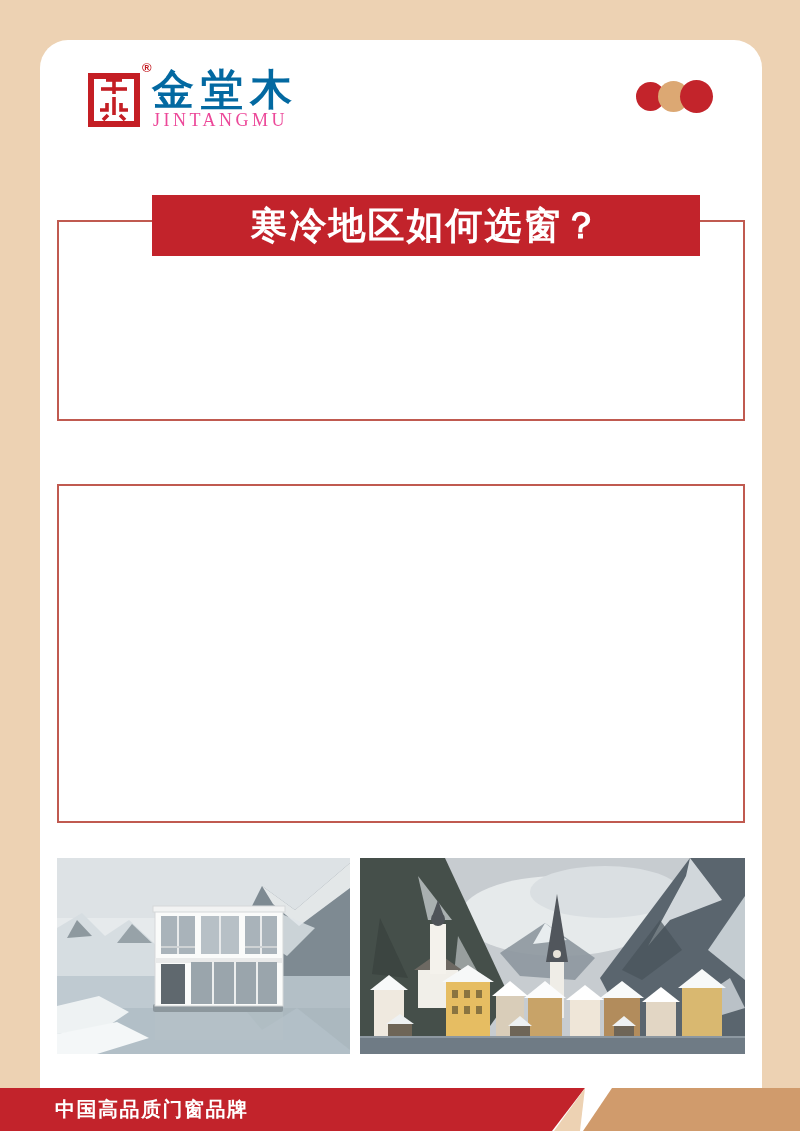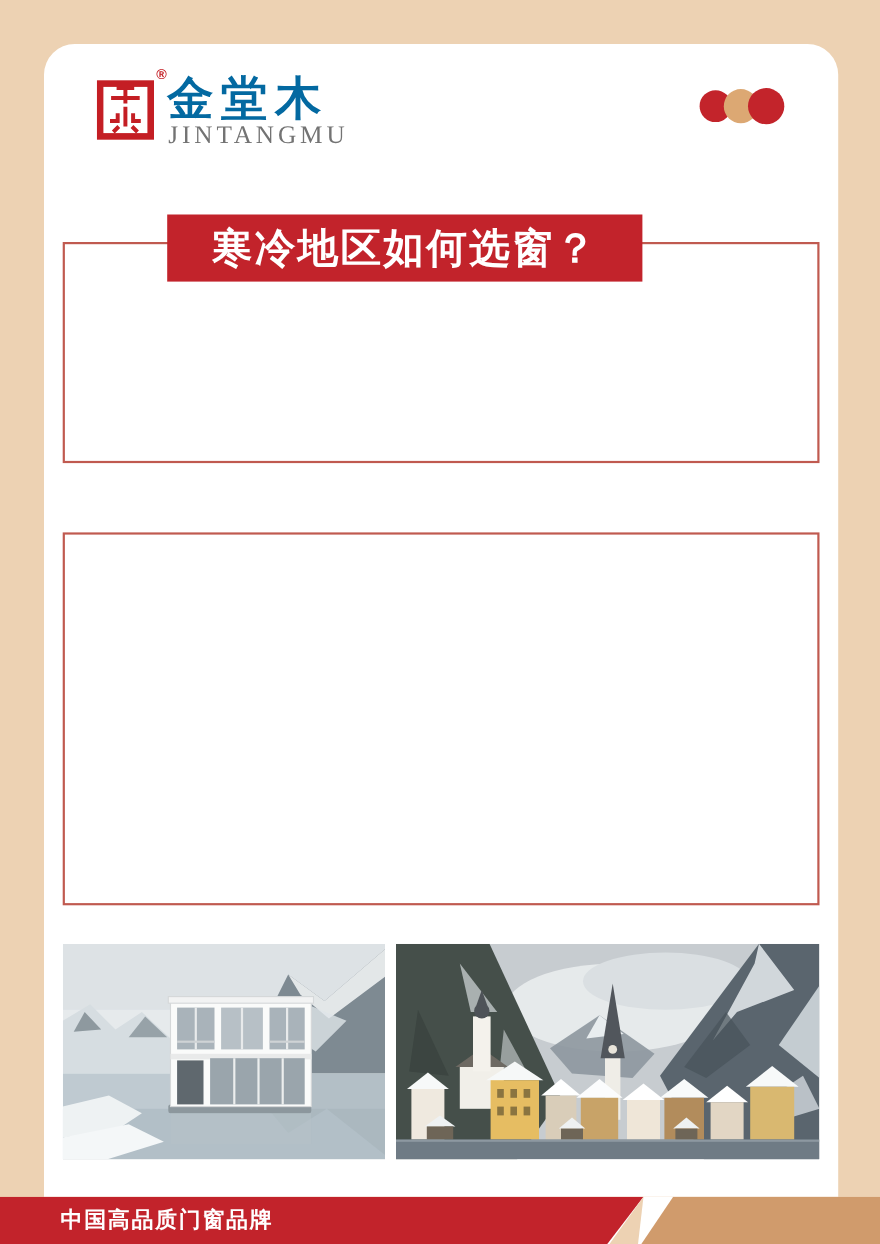--- a/index.html
+++ b/index.html
@@ -13,32 +13,32 @@
     background:#ffffff;border-radius:28px 28px 0 0;
   }
   
   .seal{position:absolute;left:48px;top:30px;width:52px;height:58px}
   .rmark{position:absolute;left:102px;top:20px;color:#c41e24;font-size:13px;font-weight:bold}
   .brand-cn{
     position:absolute;left:112px;top:22px;color:#0369a1;
     font-size:42px;font-weight:bold;letter-spacing:7px;white-space:nowrap;
   }
   .brand-en{
-    position:absolute;left:113px;top:70px;color:#737373;
+    position:absolute;left:113px;top:70px;color:#ec4899;
     font-family:"Liberation Serif","DejaVu Serif",serif;
-    font-size:23px;letter-spacing:3.5px;white-space:nowrap;text-align:right;
+    font-size:18px;letter-spacing:3.5px;white-space:nowrap;text-align:right;
   }
   .dots{position:absolute;left:596px;top:38px;width:125px;height:40px}
   .dot{position:absolute;border-radius:50%}
   .dot1{left:0px;top:4px;width:29px;height:29px;background:#c3242b}
   .dot2{left:22px;top:3px;width:31px;height:31px;background:#dca873}
   .dot3{left:44px;top:2px;width:33px;height:33px;background:#c3242b}
   
   .banner{
-    position:absolute;left:112px;width:432px;height:61px;background:#c2232b;
+    position:absolute;left:112px;width:548px;height:61px;background:#c2232b;
     color:#ffffff;font-size:37px;font-weight:bold;letter-spacing:2px;
     text-align:center;line-height:61px;z-index:2;white-space:nowrap;
   }
   .banner1{top:155px}
   .banner2{top:410px}
   .txtbox{
     position:absolute;left:17px;width:684px;border:2px solid #c05a50;z-index:1;
     background:#fff;
   }
   .box1{top:180px;height:197px}

